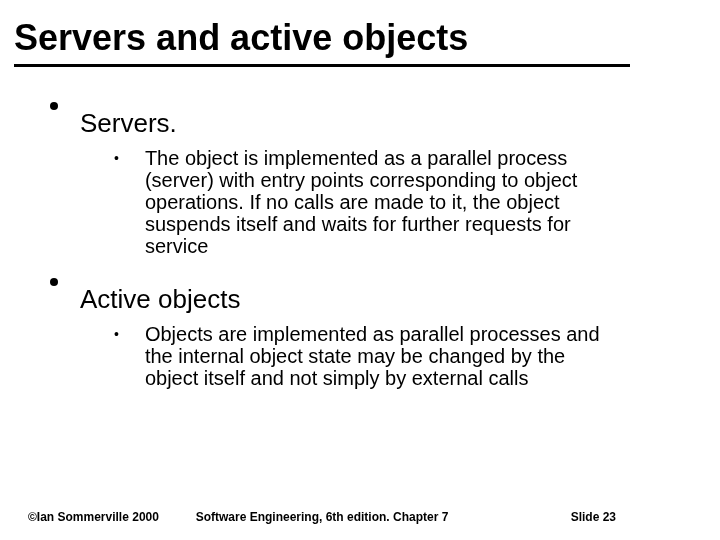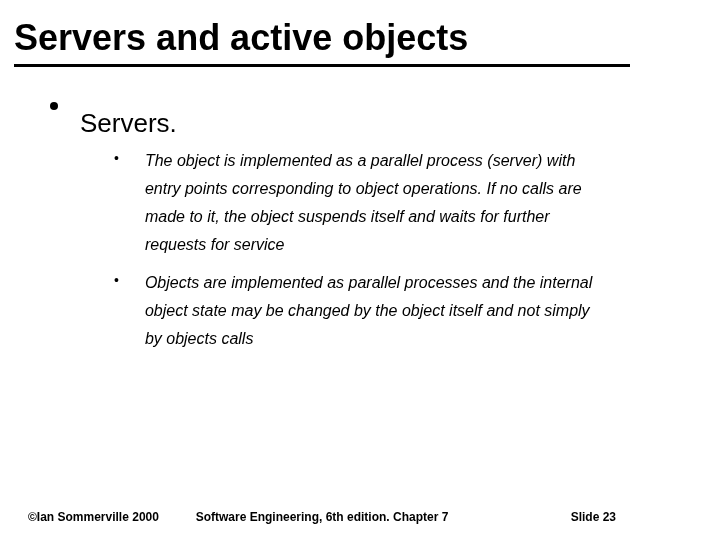--- a/index.html
+++ b/index.html
@@ -7,21 +7,21 @@
   .slide { position: relative; width: 644px; height: 540px; }
   .title-block { padding: 18px 14px 0 14px; }
   .title { font-size: 36px; font-weight: bold; line-height: 1.1; }
   .title-rule { border: none; border-top: 3px solid #000; margin-top: 6px; }
   .content { padding: 14px 40px 0 50px; }
   .l1 { display: flex; align-items: flex-start; margin-top: 10px; }
   .l1 .dot { width: 8px; height: 8px; background: #000; border-radius: 50%; margin-top: 11px; margin-right: 22px; flex: 0 0 auto; }
   .l1 .head { font-size: 26px; line-height: 1.2; margin-top: 17px; }
   .l2 { display: flex; align-items: flex-start; margin: 8px 0 10px 64px; }
   .l2 .bullet { font-size: 14px; line-height: 22px; margin-right: 26px; flex: 0 0 auto; }
-  .l2 .body { font-size: 16px; line-height: 28px; max-width: 540px; font-style: italic; }
+  .l2 .body { font-size: 20px; line-height: 22px; max-width: 540px; }
   .footer { position: absolute; left: 0; right: 0; bottom: 16px; padding: 0 28px; display: flex; justify-content: space-between; font-size: 12px; font-weight: bold; }
   .footer .left { text-align: left; }
   .footer .center { position: absolute; left: 50%; transform: translateX(-50%); }
   .footer .right { text-align: right; }
 </style>
 </head>
 <body>
 
 <div class="slide">
 
@@ -34,23 +34,27 @@
 
     <div class="l1">
       <span class="dot"></span>
       <span class="head">Servers.</span>
     </div>
     <div class="l2">
       <span class="bullet">•</span>
       <span class="body">The object is implemented as a parallel process (server) with entry points corresponding to object operations. If no calls are made to it, the object suspends itself and waits for further requests for service</span>
     </div>
 
+    <div class="l1">
+      <span class="dot"></span>
+      <span class="head">Active objects</span>
+    </div>
     <div class="l2">
       <span class="bullet">•</span>
-      <span class="body">Objects are implemented as parallel processes and the internal object state may be changed by the object itself and not simply by objects calls</span>
+      <span class="body">Objects are implemented as parallel processes and the internal object state may be changed by the object itself and not simply by external calls</span>
     </div>
 
   </div>
 
   <div class="footer">
     <span class="left">©Ian Sommerville 2000</span>
     <span class="center">Software Engineering, 6th edition. Chapter 7</span>
     <span class="right">Slide 23</span>
   </div>
 

